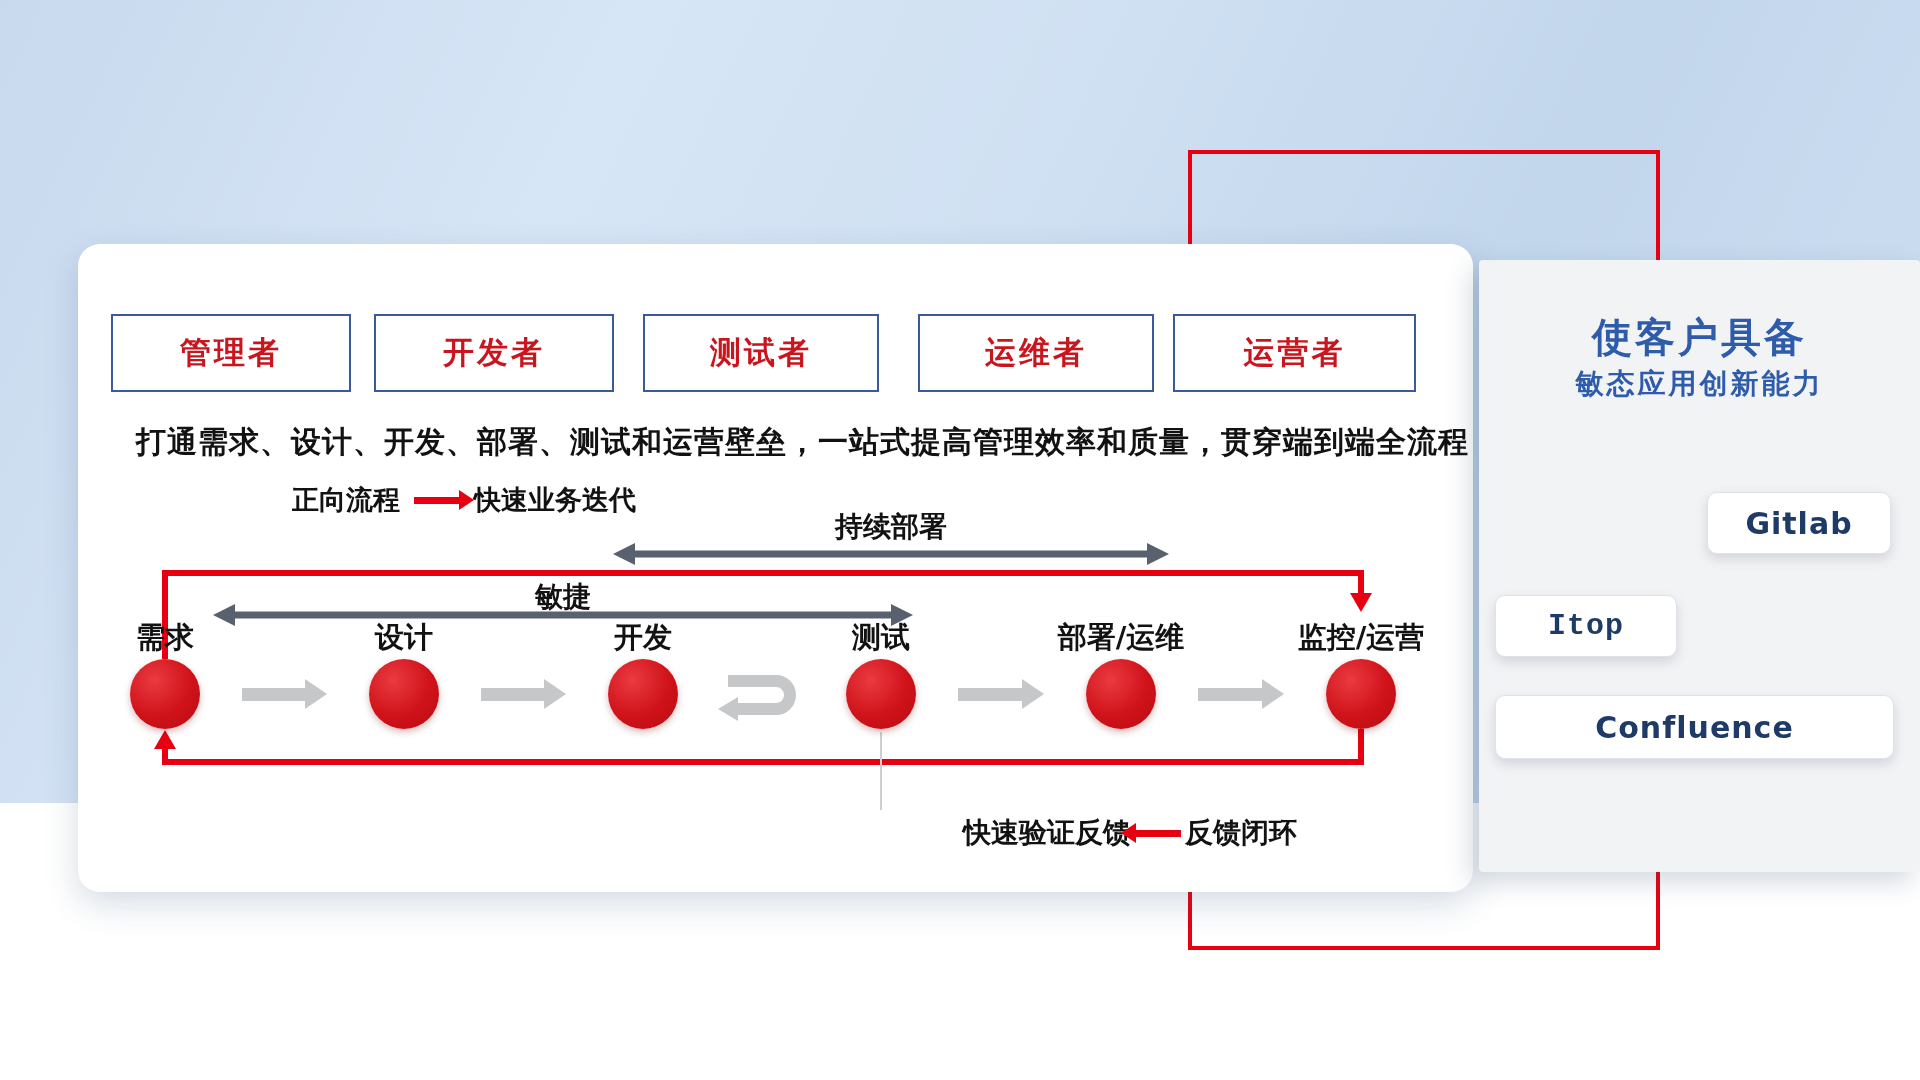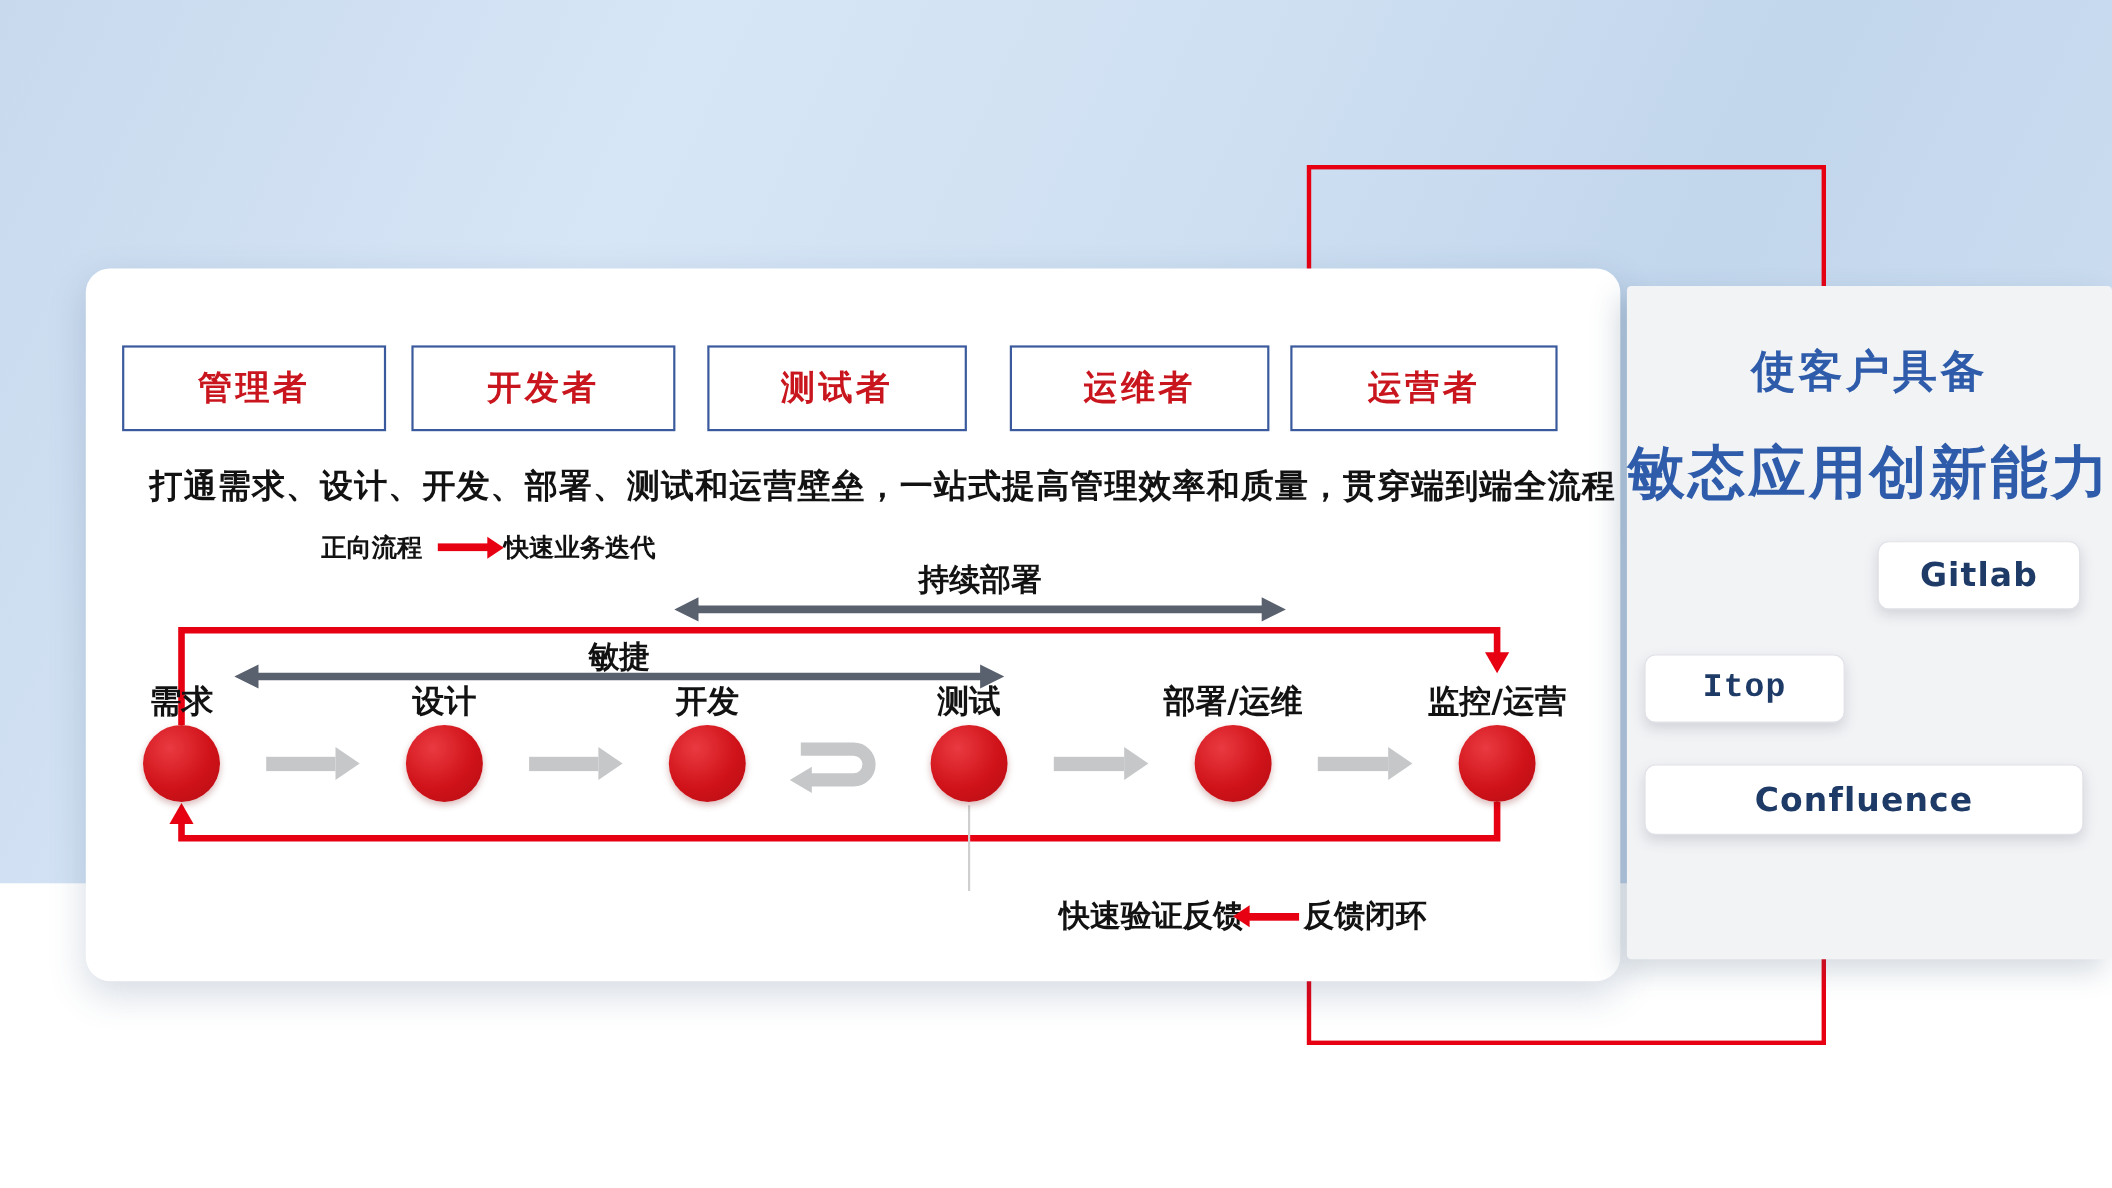--- a/index.html
+++ b/index.html
@@ -15,21 +15,21 @@
     background:#ffffff; border-radius:22px; box-shadow:0 12px 34px rgba(50,80,120,.20); z-index:2; }
 
   .role-box { position:absolute; top:70px; height:78px; background:#fff;
     border:2px solid #3a5a9d; display:flex; align-items:center; justify-content:center;
     font-size:31px; font-weight:700; color:#c9151d; letter-spacing:3px; }
 
   .headline { position:absolute; left:58px; top:178px; white-space:nowrap;
     font-size:30px; font-weight:700; color:#121212; letter-spacing:1px; }
 
   .legend-row { position:absolute; left:214px; top:238px; display:flex; align-items:center;
-    gap:14px; font-size:23px; font-weight:700; color:#121212; }
+    gap:14px; font-size:27px; font-weight:700; color:#121212; }
 
   .red-arrow { display:inline-block; position:relative; width:46px; height:7px; background:#e60012; }
   .red-arrow.right::after { content:""; position:absolute; right:-14px; top:50%;
     transform:translateY(-50%); border-left:15px solid #e60012;
     border-top:10px solid transparent; border-bottom:10px solid transparent; }
   .red-arrow.left::before { content:""; position:absolute; left:-14px; top:50%;
     transform:translateY(-50%); border-right:15px solid #e60012;
     border-top:10px solid transparent; border-bottom:10px solid transparent; }
 
   .diagram { position:absolute; left:0; top:0; pointer-events:none; }
@@ -41,21 +41,21 @@
     background:radial-gradient(circle at 35% 30%, #ea3a41 0%, #d01219 55%, #b50d13 100%);
     box-shadow:0 3px 7px rgba(120,0,0,.28); }
 
   .feedback-row { position:absolute; left:885px; top:570px; display:flex; align-items:center;
     gap:4px; font-size:28px; font-weight:700; color:#121212; }
 
   .side-panel { position:absolute; left:1479px; top:260px; width:441px; height:612px;
     background:#f2f3f5; border-radius:4px; box-shadow:-8px 10px 26px rgba(60,85,115,.22); z-index:3; }
   .side-title { text-align:center; color:#2e5cab; font-weight:700; letter-spacing:3px; }
   .side-title.l1 { margin-top:50px; font-size:40px; }
-  .side-title.l2 { margin-top:30px; font-size:52px; }
+  .side-title.l2 { font-size:28px; }
   .tool { position:absolute; height:62px; background:#ffffff; border:1px solid #e1e2e8;
     border-radius:10px; box-shadow:0 5px 12px rgba(80,90,110,.20); display:flex;
     align-items:center; justify-content:center; font-size:30px; font-weight:700;
     color:#1e3a66; letter-spacing:1px; }
 </style>
 </head>
 <body>
 
 <div class="stage">
 

